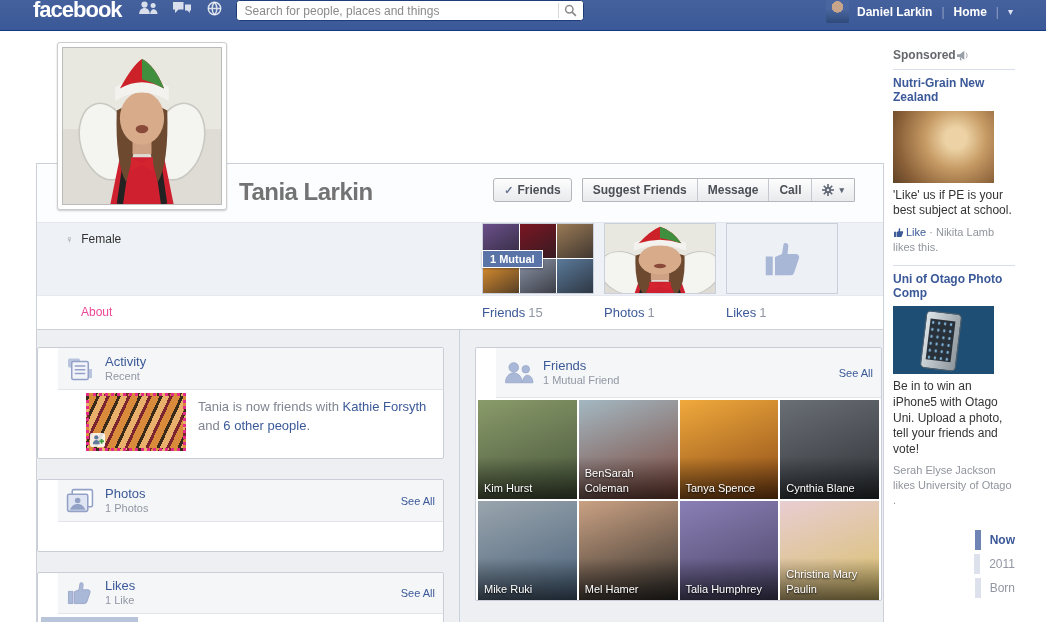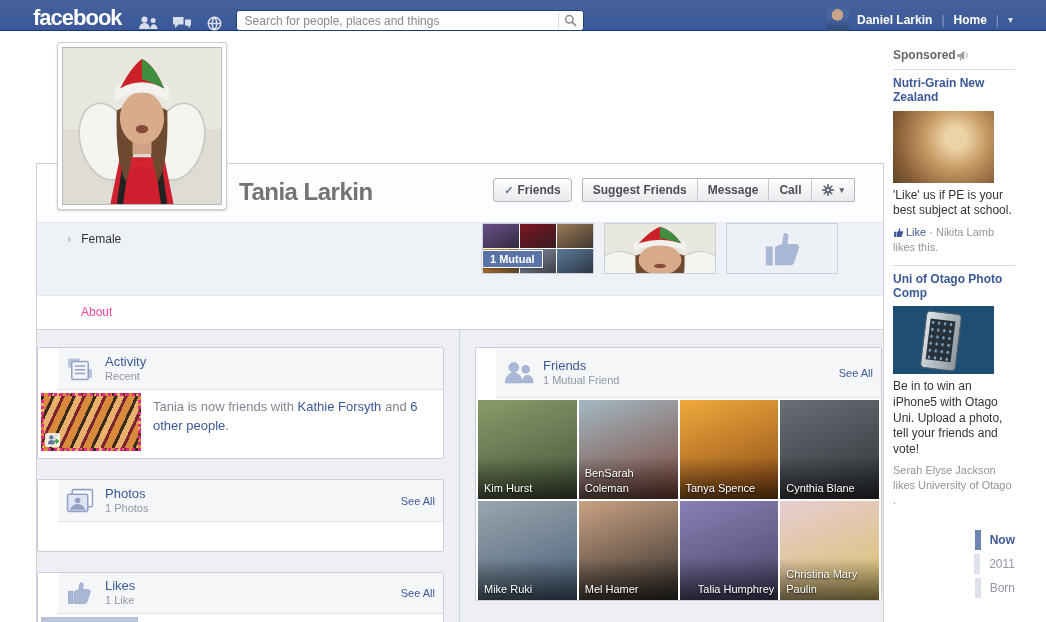--- a/index.html
+++ b/index.html
@@ -1,21 +1,21 @@
 <!DOCTYPE html>
 <html><head>
 <meta charset="utf-8">
 <style>
   * { margin:0; padding:0; box-sizing:border-box; }
   html,body { width:1046px; height:622px; overflow:hidden; background:#fff;
     font-family:"Liberation Sans", sans-serif; font-size:12px; color:#333; }
 
   
   .topbar { height:31px; background:linear-gradient(#45619d,#3b5998); border-bottom:1px solid #133783; }
-  .topbar-inner { width:980px; margin:0 auto; height:31px; display:flex; align-items:flex-end; }
+  .topbar-inner { width:980px; margin:0 auto; height:31px; display:flex; align-items:flex-start; }
   .fb-logo { color:#fff; font-size:22px; font-weight:bold; letter-spacing:-1px; line-height:26px; margin-top:-3px; cursor:pointer; }
   .tb-icons { display:flex; gap:11px; margin-left:16px; }
   .tb-icon { width:22px; height:16px; display:flex; align-items:center; justify-content:center; cursor:pointer; }
   .searchwrap { margin-left:10px; width:348px; height:21px; background:#fff; border:1px solid #1d3c78;
     border-radius:4px; display:flex; align-items:center; overflow:hidden; }
   .searchwrap input { flex:1; border:0; outline:0; font-size:12px; padding:0 8px; color:#333; height:19px;
     font-family:"Liberation Sans",sans-serif; }
   .searchwrap input::placeholder { color:#8a8a8a; }
   .search-sep { width:1px; height:15px; background:#d9d9d9; }
   .search-btn { width:24px; height:21px; display:flex; align-items:center; justify-content:center; cursor:pointer; background:#fff; }
@@ -47,21 +47,21 @@
     background:linear-gradient(#fdfdfd,#e9eaed); }
   .btn-group .gbtn { border:0; border-right:1px solid #c5c8ce; background:transparent; border-radius:0; }
   .btn-group .gbtn:last-child { border-right:0; }
   .gear-btn { display:flex; align-items:center; gap:5px; }
   .caret-dn { color:#5f6673; font-size:9px; }
 
   .info-row { height:73px; background:#eef1f6; border-top:1px solid #e4e7ee; position:relative; }
   .gender-line { position:absolute; left:28px; top:9px; color:#333; font-size:12px; }
   .gender-line .fsym { color:#8a8f98; margin-right:8px; font-size:11px; }
   .tiles { position:absolute; right:45px; top:0; display:flex; gap:10px; }
-  .tile { width:112px; height:51px; position:relative; cursor:pointer; border:1px solid #c9cfdb; background:#a16207; overflow:visible; }
+  .tile { width:112px; height:71px; position:relative; cursor:pointer; border:1px solid #c9cfdb; background:#a16207; overflow:visible; }
   .tile-inner { width:100%; height:100%; overflow:hidden; position:relative; }
   .collage { display:grid; grid-template-columns:1fr 1fr 1fr; grid-template-rows:1fr 1fr; gap:1px; width:100%; height:100%; background:#fff; }
   .collage div { width:100%; height:100%; }
   .mutual-badge { position:absolute; left:-1px; top:26px; background:#5b74a8; border:1px solid #fff;
     color:#fff; font-weight:bold; font-size:11px; padding:2px 7px; box-shadow:0 1px 2px rgba(0,0,0,.3); z-index:3; }
   .likes-tile-bg { width:100%; height:100%; background:#edf0f5; display:flex; align-items:center; justify-content:center; }
 
   .labels-row { height:34px; background:#fff; border-top:1px solid #e6e9ef; position:relative; }
   .about-link { position:absolute; left:44px; top:9px; color:#ec4899; cursor:pointer; }
   .tile-labels { position:absolute; right:45px; top:9px; display:flex; gap:10px; }
@@ -77,21 +77,21 @@
   .box { position:absolute; width:407px; background:#fff; border:1px solid #c8cdd8; border-radius:2px; }
   .box-head { display:flex; align-items:center; padding:5px 8px; background:#f5f6f8;
     border-bottom:1px solid #e2e4ea; min-height:42px;margin-left:20px; }
   .box-head .bicon { width:30px; margin-right:9px; flex:none; display:flex; align-items:center; }
   .bh-text { line-height:1.25; }
   .bh-title { color:#3b5998; font-size:13px; cursor:pointer; }
   .bh-sub { color:#9197a3; font-size:11px; }
   .see-all { margin-left:auto; color:#3b5998; font-size:11px; cursor:pointer; align-self:center; }
 
   .activity-box { left:0; top:17px; height:112px; }
-  .activity-body { display:flex; padding:3px; }
+  .activity-body { display:flex; padding:3px;margin-left:45px; }
   .act-thumb { width:100px; height:58px; flex:none; position:relative; cursor:pointer;
     border:3px dotted #e62a88;
     background:repeating-linear-gradient(115deg,#d98a3a 0 7px,#3a2a1a 7px 10px,#e8b06a 10px 16px,#7a2430 16px 19px); }
   .addfriend-badge { position:absolute; left:1px; bottom:1px; width:15px; height:14px; background:rgba(255,255,255,.85);
     border-radius:2px; display:flex; align-items:center; justify-content:center; }
   .act-story { padding:5px 8px 0 12px; font-size:13px; color:#7f8592; line-height:1.45; }
   .act-story a { color:#3b5998; text-decoration:none; cursor:pointer; }
 
   .photos-box { left:0; top:149px; height:73px; }
   .likes-box { left:0; top:242px; height:90px; }
@@ -274,20 +274,25 @@
                   <path fill="#a9b7d6" d="M1.5 7h2.8v7.5H1.5z M5.2 14.5V7.2L8 6l.6-3.8c.15-.9 2-.7 1.95.5L10.2 6h3.4c.9 0 1.5.85 1.2 1.7l-2 5.9c-.2.55-.75.9-1.35.9z"></path>
                 </svg>
           </div>
             </div>
         </div>
       </div>
     </div>
 
     <div class="labels-row">
       <span class="about-link">About</span>
+      <div class="tile-labels">
+        <div class="tile-label"><span class="tl">Friends</span><span class="tc">15</span></div>
+        <div class="tile-label"><span class="tl">Photos</span><span class="tc">1</span></div>
+        <div class="tile-label"><span class="tl">Likes</span><span class="tc">1</span></div>
+      </div>
     </div>
   </div>
 
   <div class="timeline">
     <div class="spine"></div>
 
     <div class="box activity-box">
       <div class="box-head">
         <span class="bicon">
           <svg width="28" height="24" viewBox="0 0 18 16">
@@ -392,21 +397,21 @@
             <span class="ft-name">Cynthia Blane</span>
           </div>
           <div class="friend-tile" style="background: linear-gradient(160deg, rgb(154, 165, 173), rgb(73, 97, 122));">
             <div class="ft-shade"></div>
             <span class="ft-name">Mike Ruki</span>
           </div>
           <div class="friend-tile" style="background: linear-gradient(160deg, rgb(202, 161, 131), rgb(51, 48, 44));">
             <div class="ft-shade"></div>
             <span class="ft-name">Mel Hamer</span>
           </div>
-          <div class="friend-tile" style="background: linear-gradient(160deg, rgb(138, 127, 181), rgb(74, 68, 102)); text-align: right;">
+          <div class="friend-tile" style="background: linear-gradient(160deg, rgb(138, 127, 181), rgb(74, 68, 102));">
             <div class="ft-shade"></div>
             <span class="ft-name">Talia Humphrey</span>
           </div>
           <div class="friend-tile" style="background: linear-gradient(160deg, rgb(232, 205, 210), rgb(217, 192, 106));">
             <div class="ft-shade"></div>
             <span class="ft-name">Christina Mary Paulin</span>
           </div>
         </div>
     </div>
   </div>

